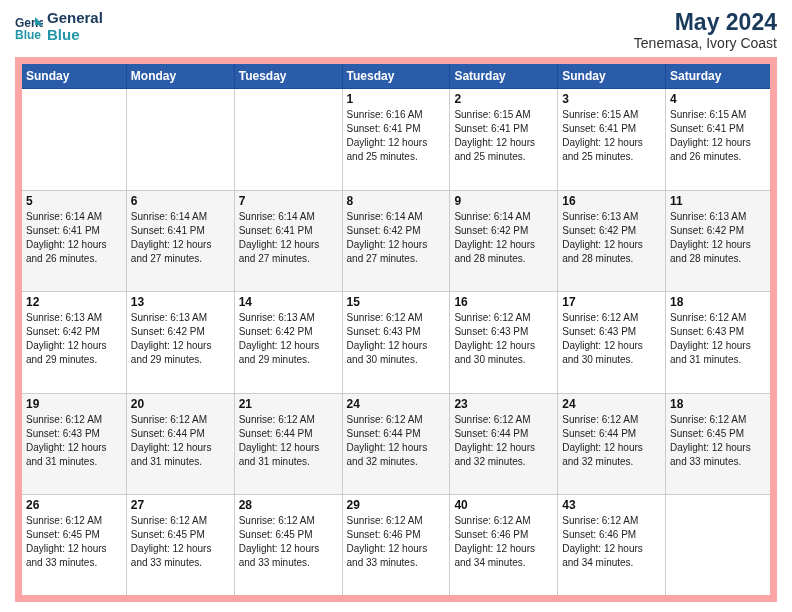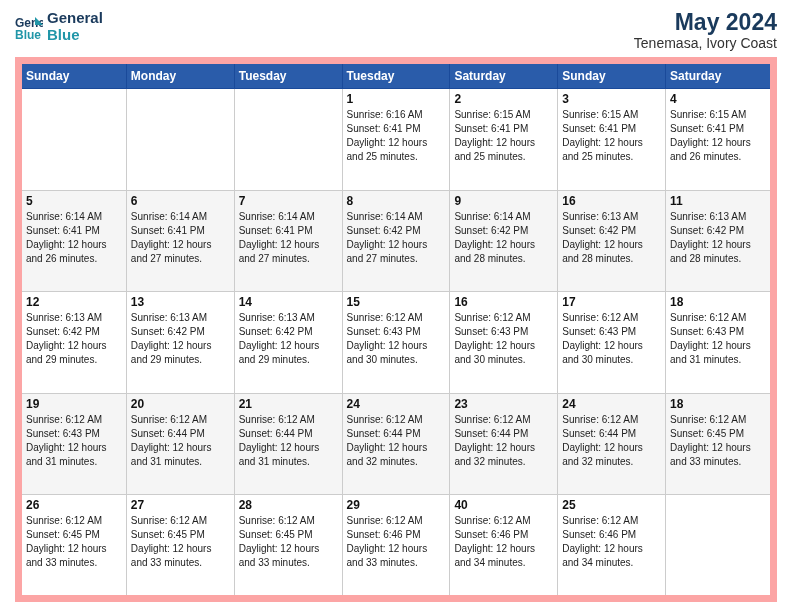--- a/index.html
+++ b/index.html
@@ -339,21 +339,21 @@
 and 33 minutes.</div>
           </td>
           <td>
             <div class="day-num">40</div>
             <div class="day-info">Sunrise: 6:12 AM
 Sunset: 6:46 PM
 Daylight: 12 hours
 and 34 minutes.</div>
           </td>
           <td>
-            <div class="day-num">25</div>
+            <div class="day-num">43</div>
             <div class="day-info">Sunrise: 6:12 AM
 Sunset: 6:46 PM
 Daylight: 12 hours
 and 34 minutes.</div>
           </td>
           <td class="empty-cell"></td>
         </tr>
       </tbody>
   </table>
 </div>

